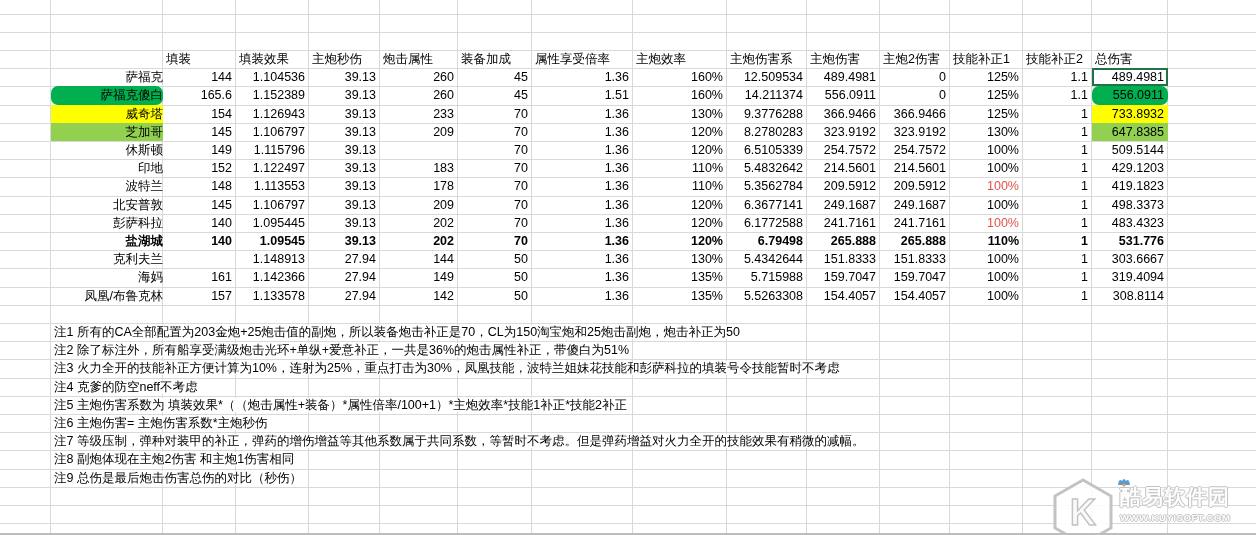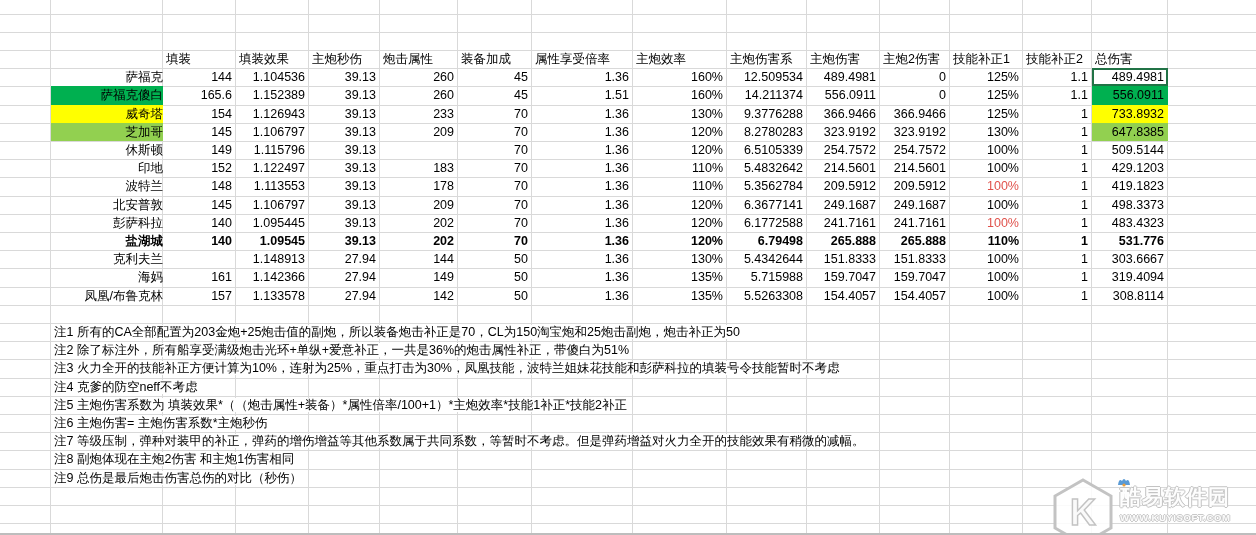--- a/index.html
+++ b/index.html
@@ -14,21 +14,21 @@
   }
   .gl-v{position:absolute;top:0;bottom:0;width:1px;background:var(--grid);}
   .gl-h{position:absolute;left:0;right:0;height:1px;background:var(--grid);}
   .row{position:absolute;left:0;width:1256px;height:18.2px;display:flex;line-height:18.2px;white-space:nowrap;}
   .cell{flex:none;box-sizing:border-box;overflow:hidden;}
   .num{text-align:right;padding-right:4px;}
   .txt{text-align:right;padding-left:4px;}
   .hcell{text-align:left;padding-left:3px;}
   .bold{font-weight:bold;}
   .red{color:var(--red);}
-  .hl-green{background:var(--green);}
+  .hl-green{background:var(--green);border-radius:7px;}
   .hl-yellow{background:var(--yellow);}
   .hl-lightgreen{background:var(--lightgreen);}
   .selected{box-shadow:inset 0 0 0 2px var(--sel);position:relative;}
   .note-row{position:absolute;left:51px;height:18.2px;line-height:18.2px;white-space:nowrap;}
   .note-text{background:#fff;padding:0 3px;}
   #watermark{position:absolute;right:0px;bottom:-8px;width:208px;height:66px;display:flex;align-items:flex-start;z-index:5;}
   .wm-text-block{display:flex;flex-direction:column;margin-left:2px;margin-top:6px;}
   .wm-title{
     font-size:21px;font-weight:bold;letter-spacing:1px;color:#fdfdfd;
     text-shadow:-1px 0 #c3c3c3,1px 0 #c3c3c3,0 -1px #c3c3c3,0 1px #c3c3c3;

